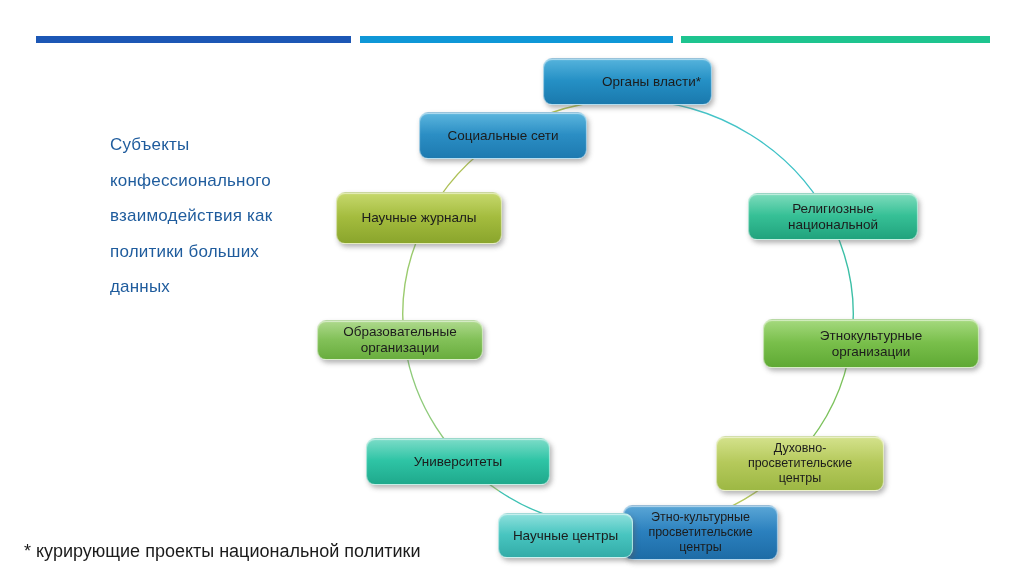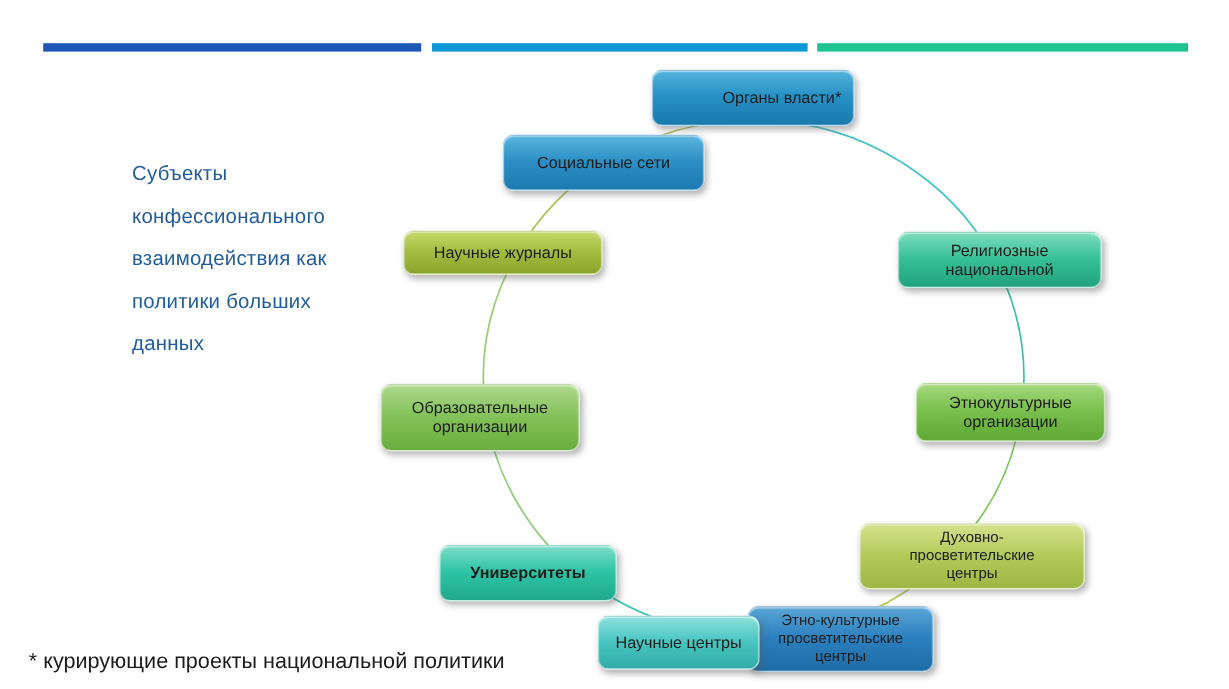--- a/index.html
+++ b/index.html
@@ -43,26 +43,26 @@
     display:flex;align-items:center;justify-content:center;
     text-align:center;color:#1c1c1c;
     font-size:13.5px;line-height:1.18;
     white-space:pre-line;
     box-sizing:border-box;
   }
   .node.small{font-size:12.5px;}
   .p0{left:543px;top:58px;width:169px;height:47px;z-index:2;}
   .p1{left:419px;top:96px;width:168px;height:47px;z-index:3;}
   .p2{left:662px;top:96px;width:181px;height:47px;z-index:3;}
-  .p3{left:336px;top:192px;width:166px;height:37px;}
+  .p3{left:336px;top:192px;width:166px;height:52px;}
   .p4{left:748px;top:193px;width:170px;height:47px;}
-  .p5{left:317px;top:320px;width:166px;height:56px;}
-  .p6{left:763px;top:319px;width:158px;height:49px;text-align:center;}
-  .p7{left:366px;top:454px;width:148px;height:47px;font-weight:bold;}
-  .p8{left:716px;top:436px;width:188px;height:55px;text-align:center;}
+  .p5{left:317px;top:320px;width:166px;height:40px;}
+  .p6{left:763px;top:319px;width:216px;height:49px;text-align:center;}
+  .p7{left:366px;top:438px;width:184px;height:47px;}
+  .p8{left:716px;top:436px;width:168px;height:55px;text-align:center;}
   .p9{left:498px;top:513px;width:135px;height:45px;z-index:4;}
   .p10{left:623px;top:505px;width:155px;height:55px;z-index:3;}
 </style>
 </head>
 <body>
 
 <div class="slide">
 
   <div class="topbar b0" style="background: rgb(28, 87, 181);"></div>
   <div class="topbar b1" style="background: rgb(15, 151, 215);"></div>

